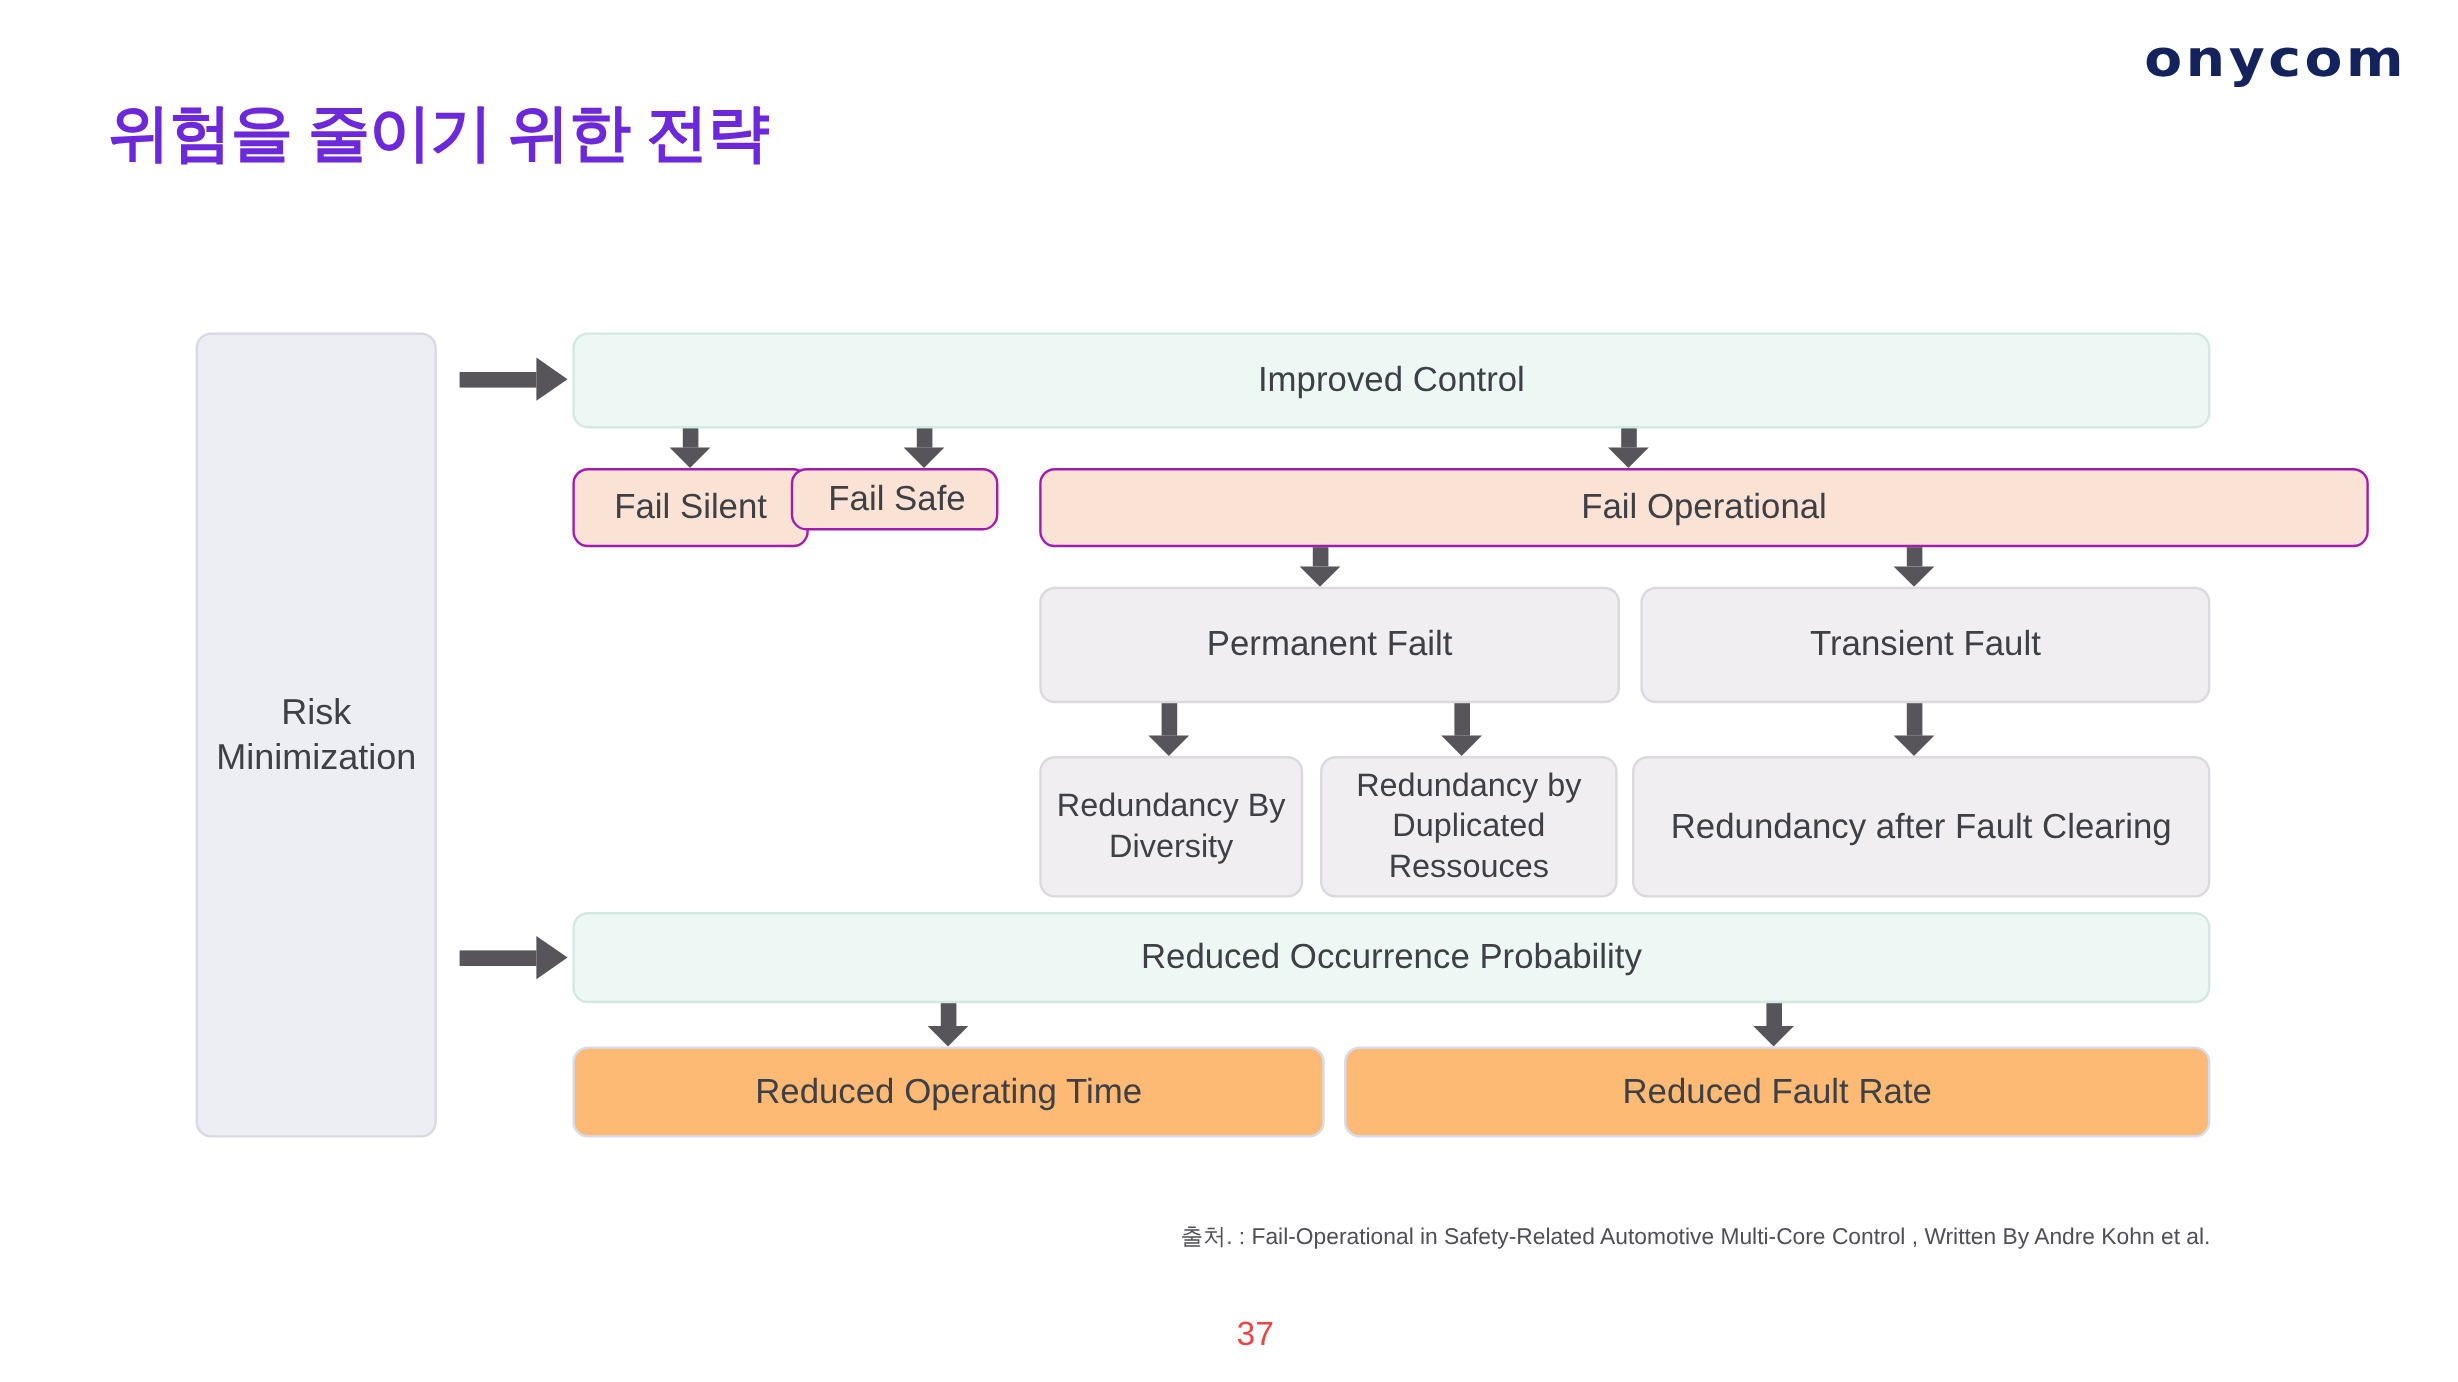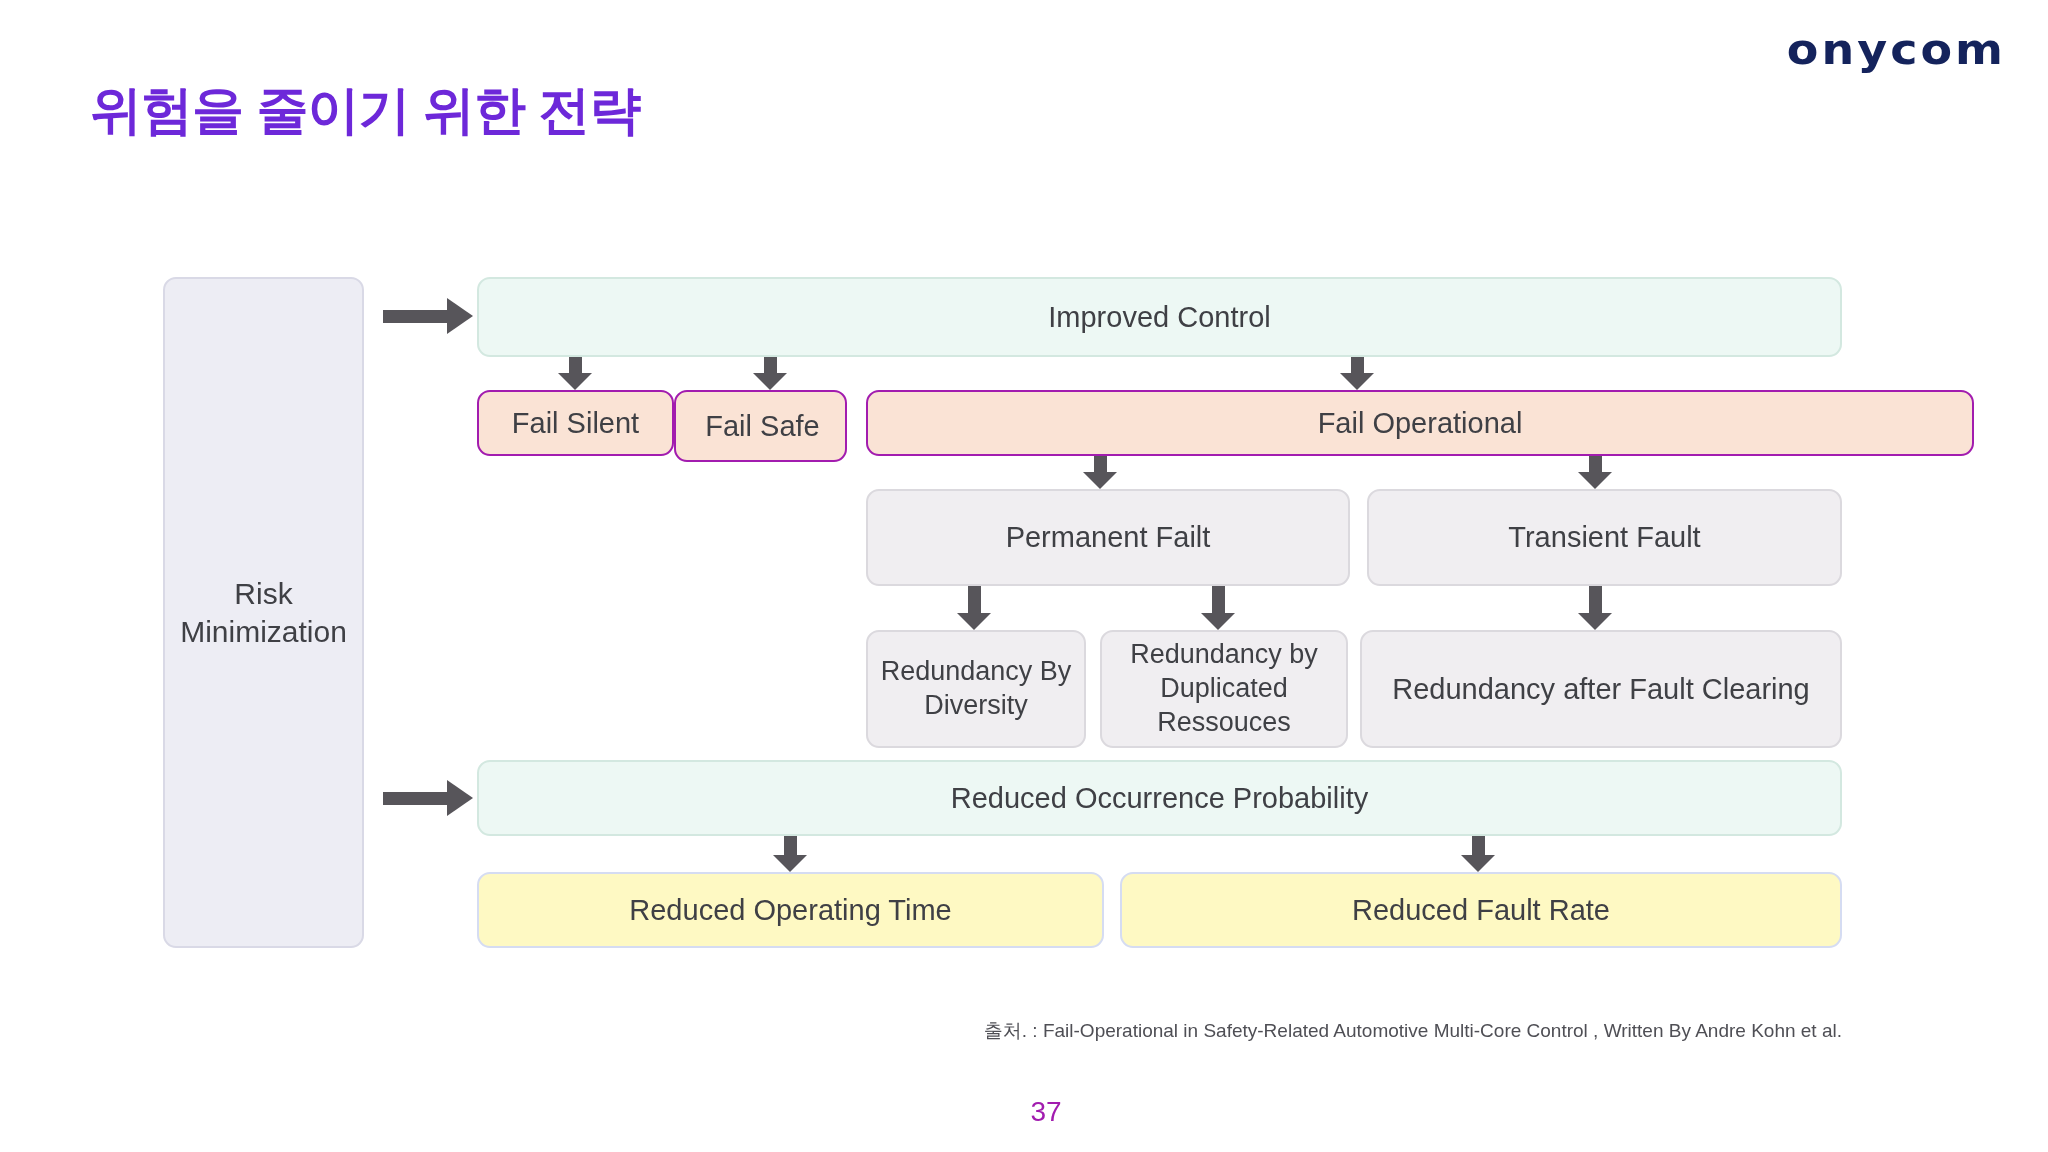--- a/index.html
+++ b/index.html
@@ -21,26 +21,26 @@
   .node {
     position:absolute; display:flex; align-items:center; justify-content:center;
     text-align:center; font-size:29px; line-height:1.25; color:#3f4045;
     padding:4px 10px;
     border-radius:13px;
   }
   .mint   { background:#edf8f4; border:2px solid #d3e8e0; }
   .peach  { background:#fae3d5; border:2px solid #a21caf; }
   .gray   { background:#f0eef1; border:2px solid #dbd9de; }
   .lav    { background:#ededf4; border:2px solid #d9d9e6; }
-  .blue   { background:#fef9c3; border:2px solid #d5dcf2; }
+  .blue   { background:#fdba74; border:2px solid #d5dcf2; }
 
   .risk-box { left:163px; top:277px; width:201px; height:671px; font-size:30px; }
   .improved-control { left:477px; top:277px; width:1365px; height:80px; }
   .fail-silent      { left:477px; top:390px; width:197px; height:66px; }
-  .fail-safe        { left:674px; top:390px; width:173px; height:72px;padding-left:14px; }
+  .fail-safe        { left:659px; top:390px; width:173px; height:52px;padding-left:14px; }
   .fail-operational { left:866px; top:390px; width:1108px; height:66px; }
   .permanent-fault  { left:866px;  top:489px; width:484px; height:97px; }
   .transient-fault  { left:1367px; top:489px; width:475px; height:97px; }
   .red-diversity    { left:866px;  top:630px; width:220px; height:118px; font-size:27px; }
   .red-duplicated   { left:1100px; top:630px; width:248px; height:118px; font-size:27px; }
   .red-clearing     { left:1360px; top:630px; width:482px; height:118px; }
   .reduced-occurrence { left:477px; top:760px; width:1365px; height:76px; }
   .reduced-time     { left:477px;  top:872px; width:627px; height:76px; }
   .reduced-rate     { left:1120px; top:872px; width:722px; height:76px; }
 
@@ -53,21 +53,21 @@
   .arrow-right .shaft { height:13px; background:#57555a; }
   .arrow-right .head  { width:0; height:0; border-top:18px solid transparent;
                         border-bottom:18px solid transparent; border-left:26px solid #57555a; }
 
   .citation {
     position:absolute; right:206px; top:1018px;
     font-size:19px; color:#4f4f55; text-align:right;
   }
   .page-number {
     position:absolute; left:0; right:0; top:1096px;
-    text-align:center; font-size:28px; color:#a21caf;padding-left:44px;
+    text-align:center; font-size:28px; color:#ef4444;padding-left:44px;
   }
 </style>
 </head>
 <body>
 
 <div class="slide">
 
   <div class="page-title">위험을 줄이기 위한 전략</div>
   <div class="logo">onycom</div>
 

